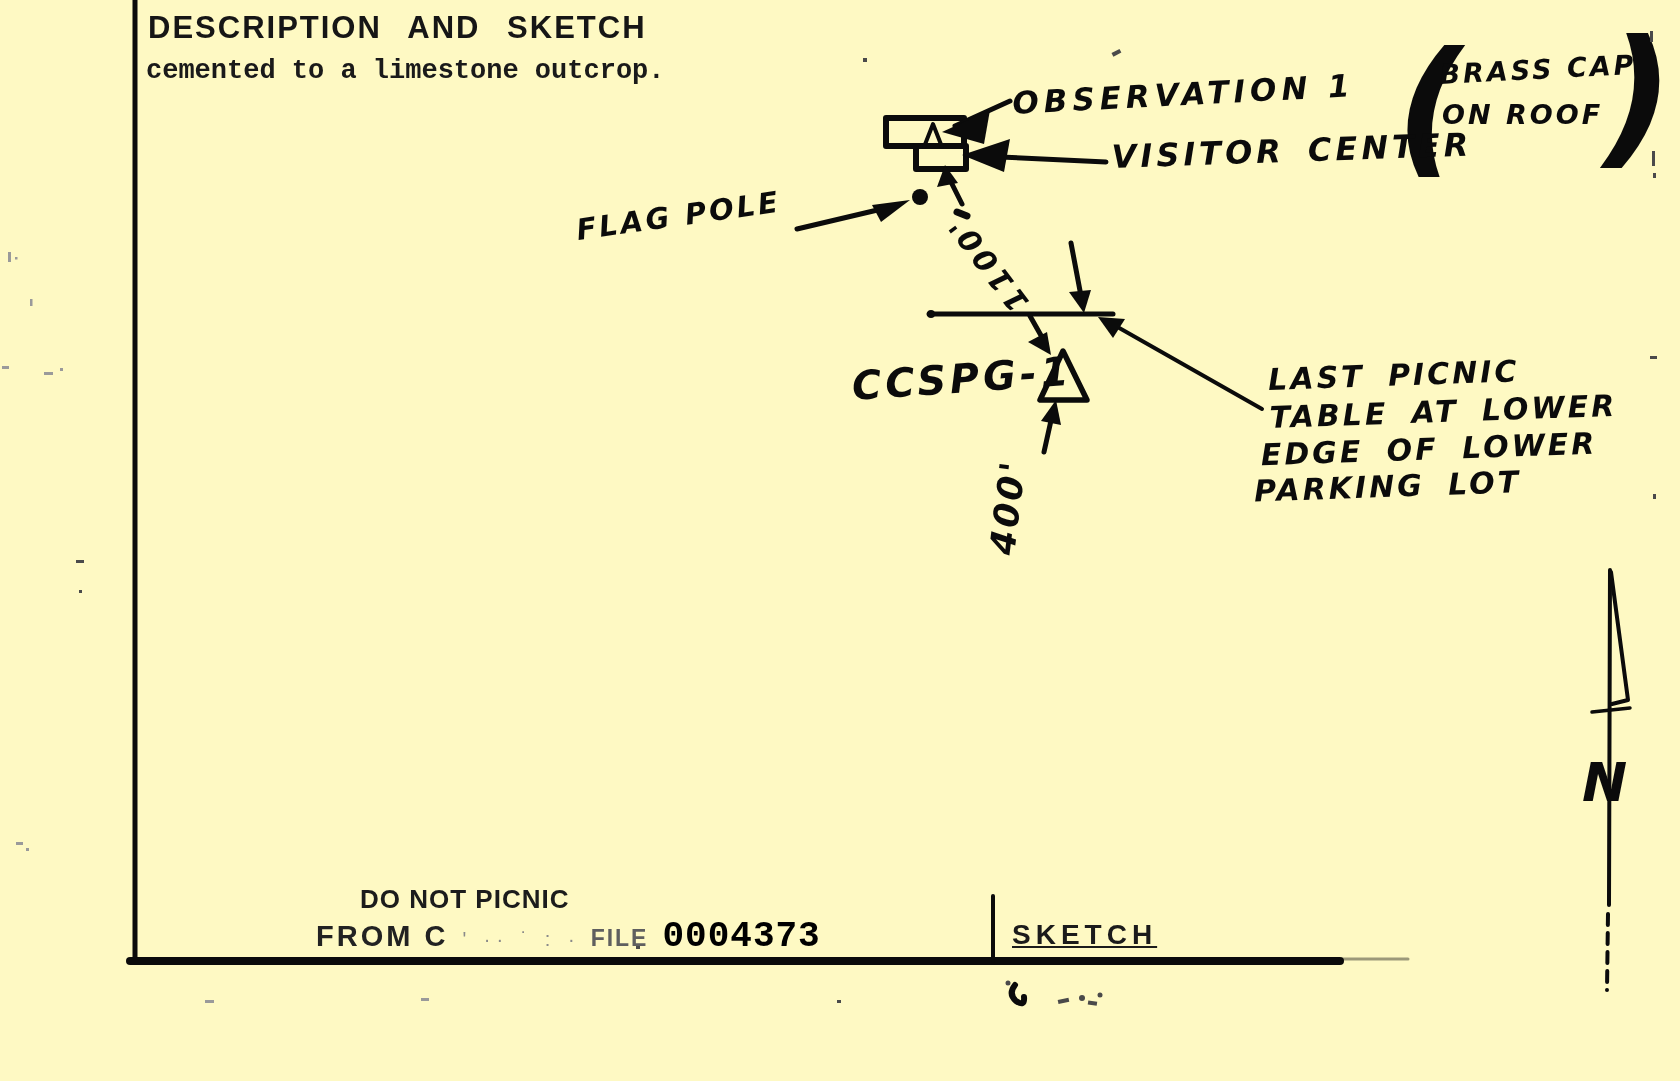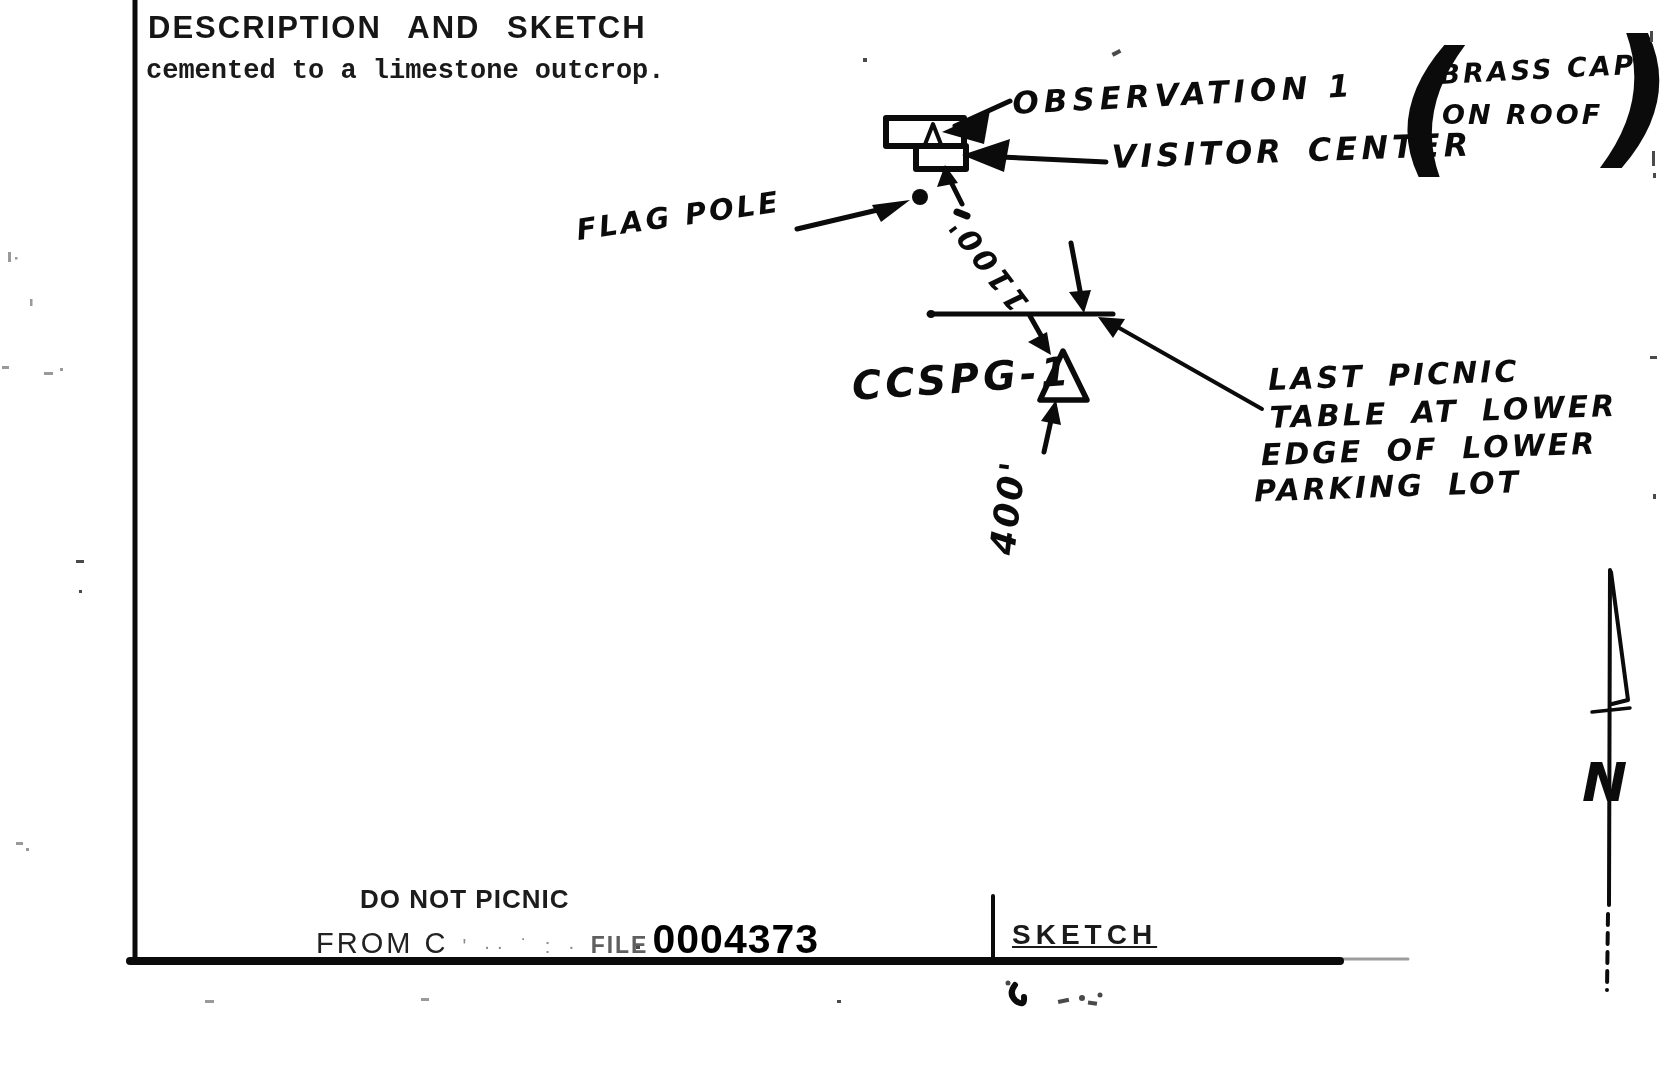--- a/index.html
+++ b/index.html
@@ -1,19 +1,19 @@
 <!DOCTYPE html>
 <html><head>
 <meta charset="utf-8">
 <style>
   html,body{margin:0;padding:0;background:#e8e8e8;}
   .page{
     position:relative;
     width:1680px;height:1081px;
-    background:#ffffff;
+    background:#fef9c3;
     overflow:hidden;
     font-family:"Liberation Sans",sans-serif;
     color:#0b0b0b;
   }
   .abs{position:absolute;}
   
   .doc-title{
     left:148px;top:10px;
     font-family:"Liberation Sans",sans-serif;
     font-weight:bold;font-size:31px;letter-spacing:2px;word-spacing:16px;
@@ -26,26 +26,26 @@
   .typed1{left:680px;top:11px;}
   .typed2{left:146px;top:56px;}
   
   .stamp1{
     left:360px;top:884px;
     font-weight:bold;font-size:26px;letter-spacing:1px;color:#1c1c1c;
   }
   .stamp2{
     left:316px;top:916px;display:flex;align-items:baseline;white-space:pre;
   }
-  .stamp-from{font-weight:normal;font-size:29px;letter-spacing:3px;color:#222;}
+  .stamp-from{font-weight:bold;font-size:29px;letter-spacing:3px;color:#222;}
   .stamp-faint{font-size:20px;color:#8a8a8a;letter-spacing:6px;margin-left:14px;}
   .stamp-file{font-size:23px;color:#5f5f5f;letter-spacing:2px;margin-left:10px;font-weight:bold;}
   .file-number{
-    font-family:Liberation Sans, sans-serif;
-    font-weight:bold;font-size:41px;color:#000;letter-spacing:1px;margin-left:4px;
+    font-family:Liberation Mono, monospace;
+    font-weight:bold;font-size:36px;color:#000;letter-spacing:1px;margin-left:14px;
   }
   .sketch-cell-label{
     left:1012px;top:919px;
     font-weight:bold;font-size:28px;letter-spacing:5px;color:#1b1b1b;text-decoration:underline;
   }
   svg{position:absolute;left:0;top:0;}
   .ink{stroke:#0b0b0b;fill:none;stroke-linecap:round;stroke-linejoin:round;}
   .fillink{fill:#0b0b0b;stroke:none;}
   .hand{
     font-family:"DejaVu Sans","Liberation Sans",sans-serif;

